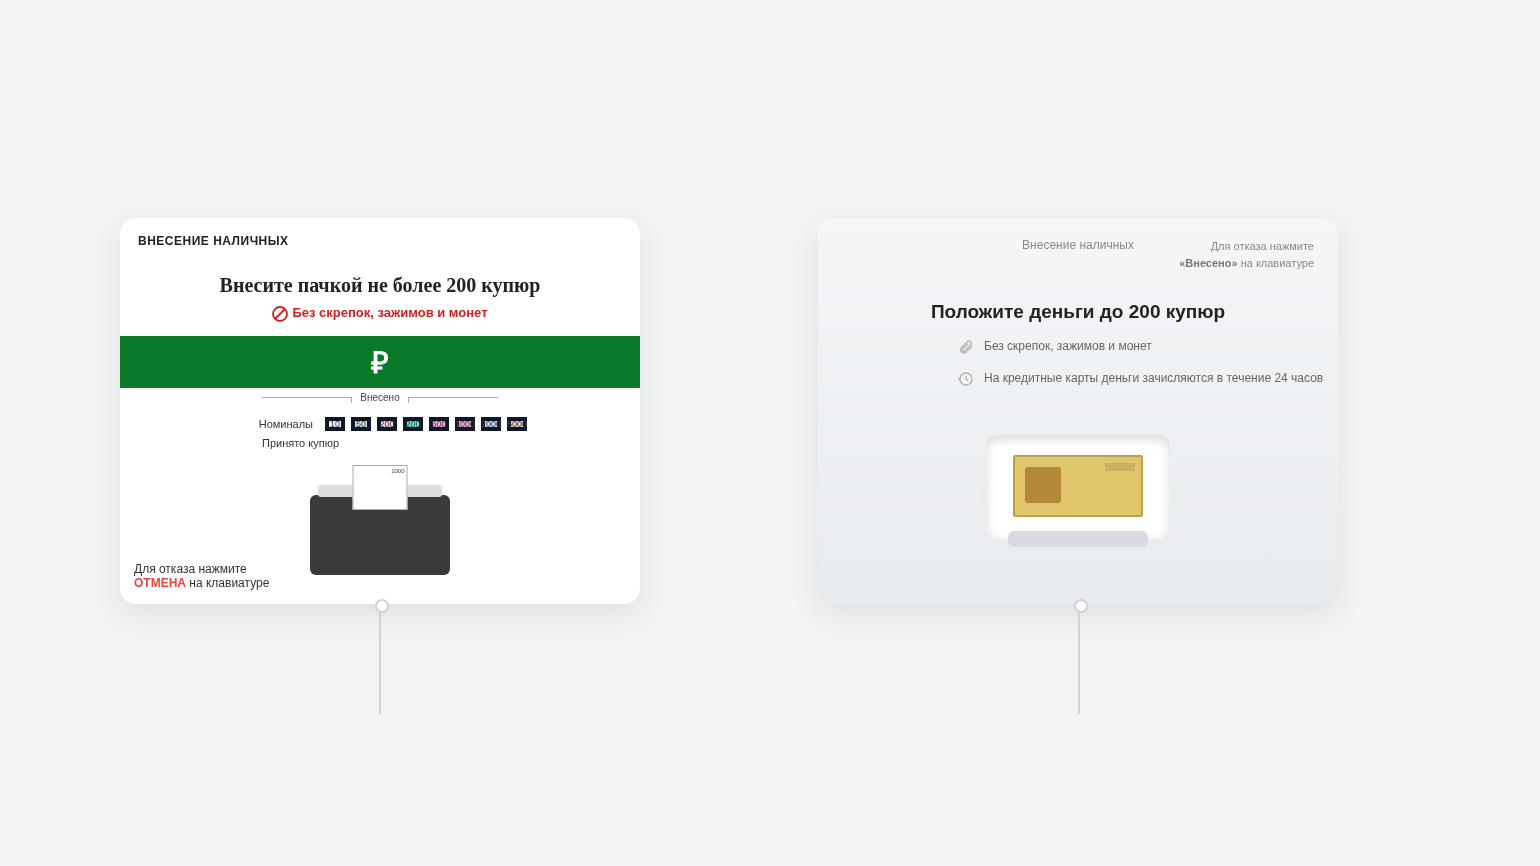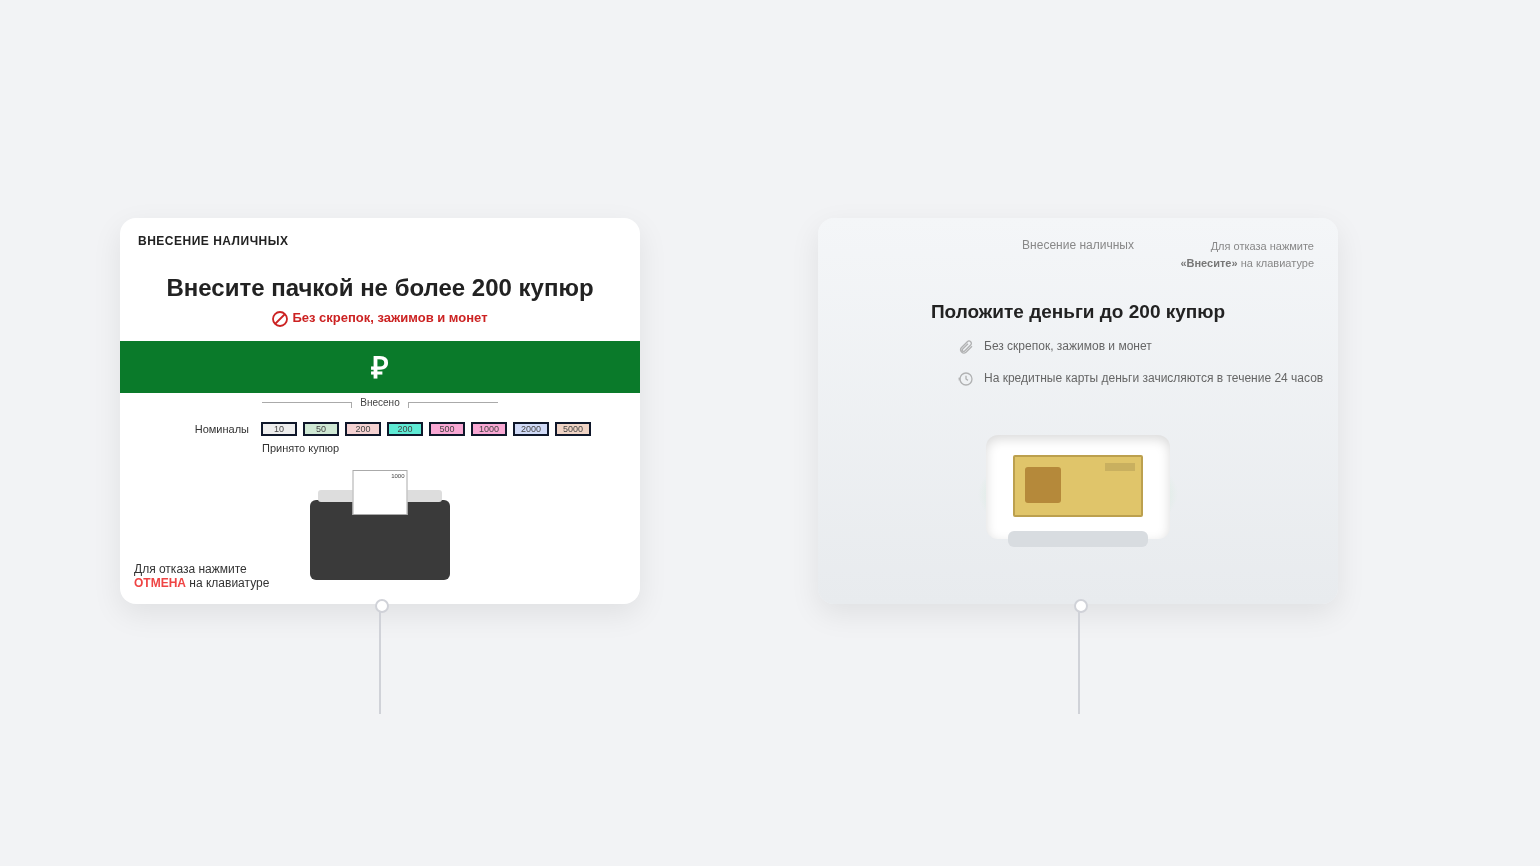--- a/index.html
+++ b/index.html
@@ -26,24 +26,25 @@
 }
 .left-header {
   font-size: 12px;
   font-weight: bold;
   letter-spacing: 0.5px;
   padding: 16px 18px 0 18px;
   color: #222;
 }
 .left-title {
   text-align: center;
-  font-size: 24px;
+  font-size: 20px;
   font-weight: bold;
   color: #222;
   margin-top: 26px;
+  font-family: Liberation Serif, serif;
 }
 .left-warning {
   text-align: center;
   margin-top: 8px;
   color: #c22;
   font-weight: bold;
   font-size: 13px;
 }
 .left-warning svg { vertical-align: middle; margin-right: 4px; }
 .green-bar {
@@ -84,23 +85,23 @@
 .denom-row {
   display: flex;
   align-items: center;
   justify-content: center;
   gap: 6px;
   margin-top: 14px;
   font-size: 10px;
 }
 .denom-row .label { width: 80px; text-align: right; color:#333; font-size:11px; margin-right:6px;}
 .denom {
-  width: 36px;
+  width: 20px;
   height: 14px;
-  border: 2px solid #0f172a;
+  border: 4px solid #0f172a;
   display: flex;
   align-items: center;
   justify-content: center;
   font-size: 9px;
   color: #444;
 }
 .d10  { background:#eee; }
 .d50  { background:#cfe8d4; }
 .d100 { background:#f5d2d2; }
 .d200 { background:#5eead4; }
@@ -291,21 +292,21 @@
     <span class="cancel">ОТМЕНА</span><span> на клавиатуре</span>
   </div>
 </div>
 
 <div class="card right-card">
   <div class="right-top">
     <span style="visibility:hidden">.</span>
     <span style="position:absolute; left:50%; transform:translateX(-50%);">Внесение наличных</span>
     <span class="hint">
       <span>Для отказа нажмите</span><br>
-      <b>«Внесите»</b><span> на клавиатуре</span>
+      <b>«Внесено»</b><span> на клавиатуре</span>
     </span>
   </div>
   <div class="right-title">Положите деньги до 200 купюр</div>
 
   <div class="info-line">
     <svg width="16" height="16" viewBox="0 0 24 24" fill="none" stroke="#888" stroke-width="2">
       <path d="M21 11l-9 9a5 5 0 01-7-7l9-9a3.5 3.5 0 015 5l-9 9a2 2 0 01-3-3l8-8"></path>
     </svg>
     <span>Без скрепок, зажимов и монет</span>
   </div>

